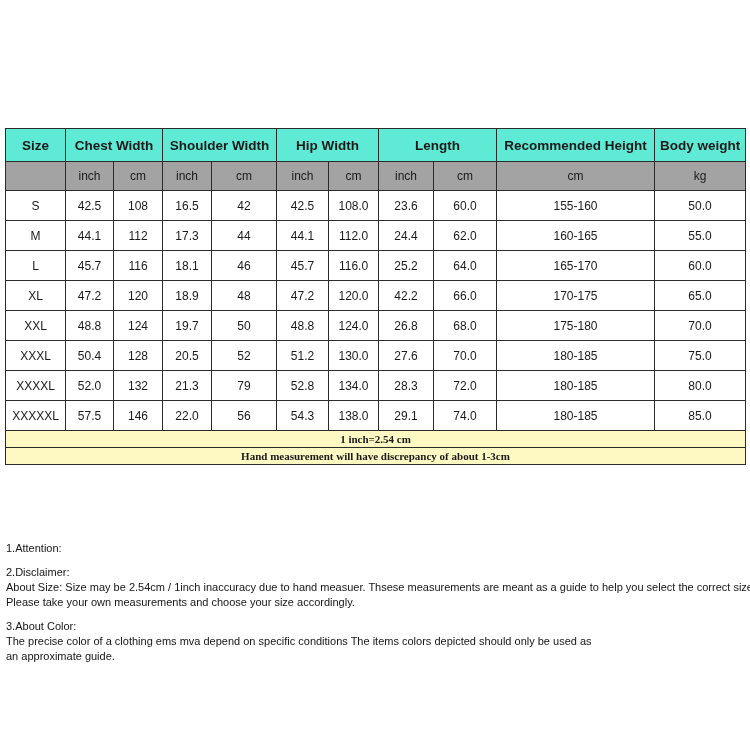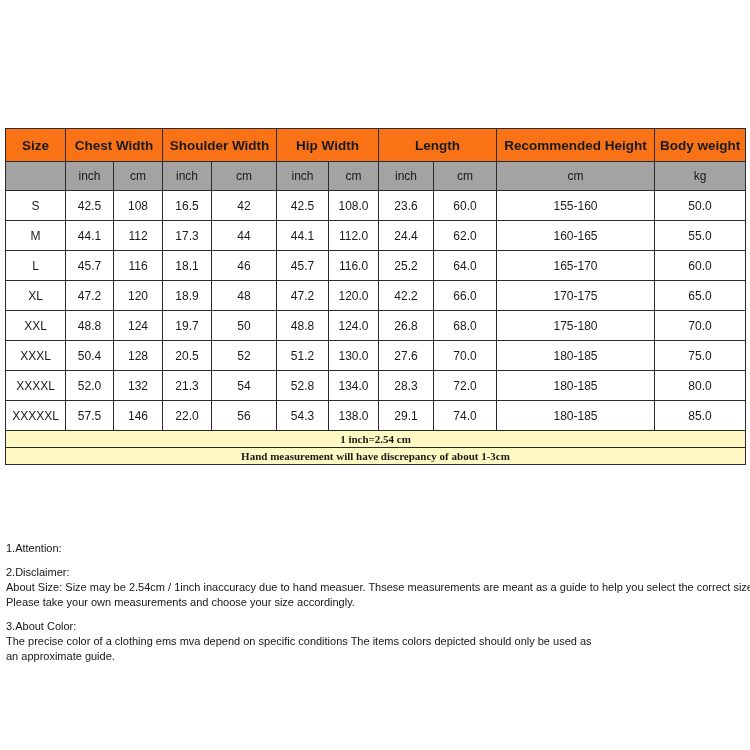--- a/index.html
+++ b/index.html
@@ -26,21 +26,21 @@
     border: 1px solid #2b2b2b;
     text-align: center;
     vertical-align: middle;
     color: #1a1a1a;
     padding: 0 2px;
     overflow: hidden;
     white-space: nowrap;
   }
   tr.group-row th {
     height: 33px;
-    background: #f97316;
+    background: #5eead4;
     font-size: 13.5px;
     font-weight: bold;
   }
   tr.unit-row td {
     height: 29px;
     background: #a3a3a3;
     font-size: 12px;
     font-weight: normal;
   }
   tbody.data-body td {
@@ -192,21 +192,21 @@
           <td>27.6</td>
           <td>70.0</td>
           <td>180-185</td>
           <td>75.0</td>
         </tr>
         <tr>
           <td>XXXXL</td>
           <td>52.0</td>
           <td>132</td>
           <td>21.3</td>
-          <td>54</td>
+          <td>79</td>
           <td>52.8</td>
           <td>134.0</td>
           <td>28.3</td>
           <td>72.0</td>
           <td>180-185</td>
           <td>80.0</td>
         </tr>
         <tr>
           <td>XXXXXL</td>
           <td>57.5</td>

